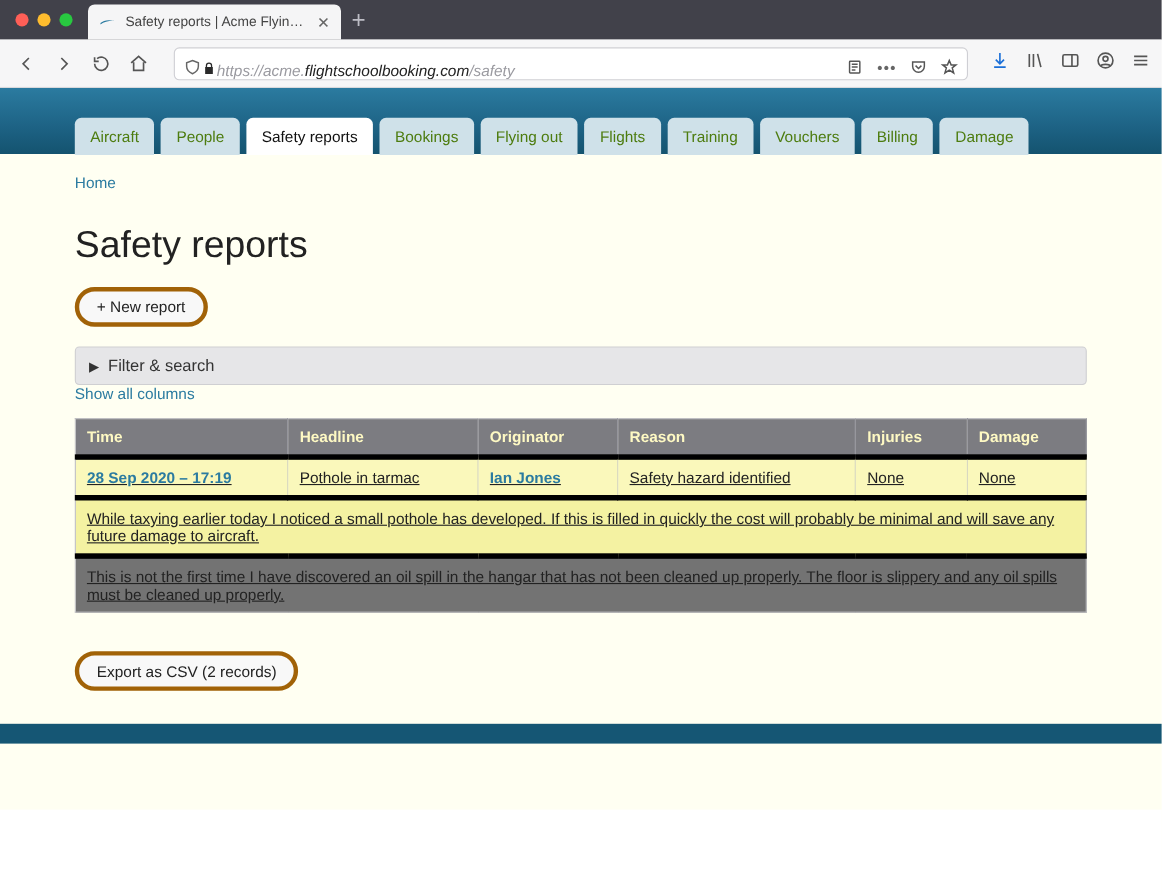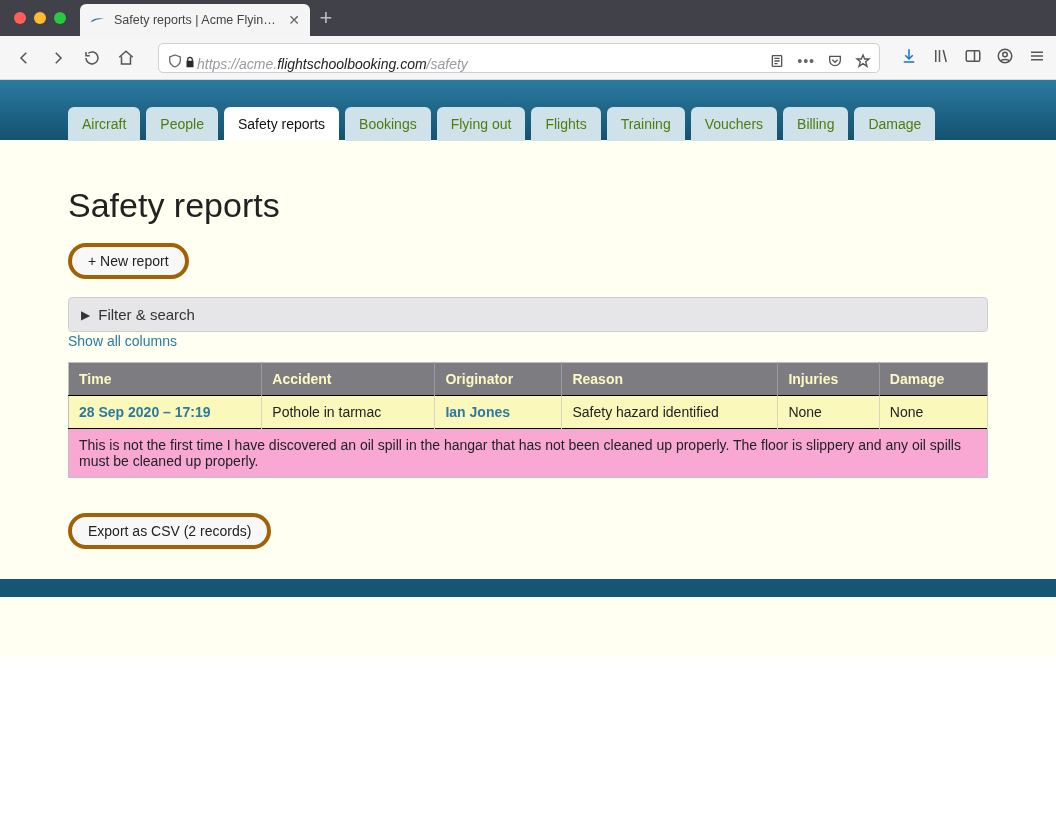--- a/index.html
+++ b/index.html
@@ -199,28 +199,29 @@
     color: #fef9c3;
     font-weight: 600;
     text-align: left;
     padding: 8px 10px;
     border-right: 1px solid #9a9aa0;
     font-family: Verdana, Geneva, sans-serif;
   }
   .table td {
     padding: 8px 10px;
     border-right: 1px solid #d8d8c0;
-    border-top: 1px solid #000000;
+    border-top: 5px solid #000000;
     vertical-align: top;
     font-family: Verdana, Geneva, sans-serif;
+    text-decoration: underline;
   }
   .row-0 td { background: #faf8bb; }
   .desc-0 td { background: #f4f2a2; }
   .row-1 td { background: #f7dda0; }
-  .desc-1 td { background: #f9a8d4; margin-top: 24px; }
+  .desc-1 td { background: #737373; margin-top: 24px; }
   .link { color: #2b7ba0; cursor: pointer; font-weight: 600; }
   .desc td { border-right: none; }
   .export-wrap { margin-top: 35px; }
   .footer-strip { height: 18px; background: #155674; margin-top: 30px; }
 </style>
 </head>
 <body>
 <div class="window">
 
 <div class="tabbar">
@@ -342,52 +343,58 @@
           <div class="navtab">Training</div>
           <div class="navtab">Vouchers</div>
           <div class="navtab">Billing</div>
           <div class="navtab">Damage</div>
         </div>
   </div>
 </div>
 
 <div class="page">
   <div class="page-inner">
+    <div class="breadcrumb">
+      <a>Home</a>
+    </div>
 
     <h1 class="page-title">Safety reports</h1>
 
     <span class="btn">+ New report</span>
 
     <div class="filter-bar">
       <span class="tri">▶</span>
       <span>Filter &amp; search</span>
     </div>
 
     <span class="show-all">Show all columns</span>
 
     <table class="table">
       <thead>
             <tr id="thead-row">
               <th>Time</th>
-              <th>Accident</th>
+              <th>Headline</th>
               <th>Originator</th>
               <th>Reason</th>
               <th>Injuries</th>
               <th>Damage</th>
             </tr>
           </thead>
       <tbody id="tbody">
             <tr class="row-0">
               <td><span class="link">28 Sep 2020 – 17:19</span></td>
               <td>Pothole in tarmac</td>
               <td><span class="link">Ian Jones</span></td>
               <td>Safety hazard identified</td>
               <td>None</td>
               <td>None</td>
             </tr>
+            <tr class="desc desc-0">
+              <td colspan="6">While taxying earlier today I noticed a small pothole has developed. If this is filled in quickly the cost will probably be minimal and will save any future damage to aircraft.</td>
+            </tr>
             <tr class="desc desc-1">
               <td colspan="6">This is not the first time I have discovered an oil spill in the hangar that has not been cleaned up properly. The floor is slippery and any oil spills must be cleaned up properly.</td>
             </tr>
           </tbody>
     </table>
 
     <div class="export-wrap">
       <span class="btn">Export as CSV (2 records)</span>
     </div>
   </div>

